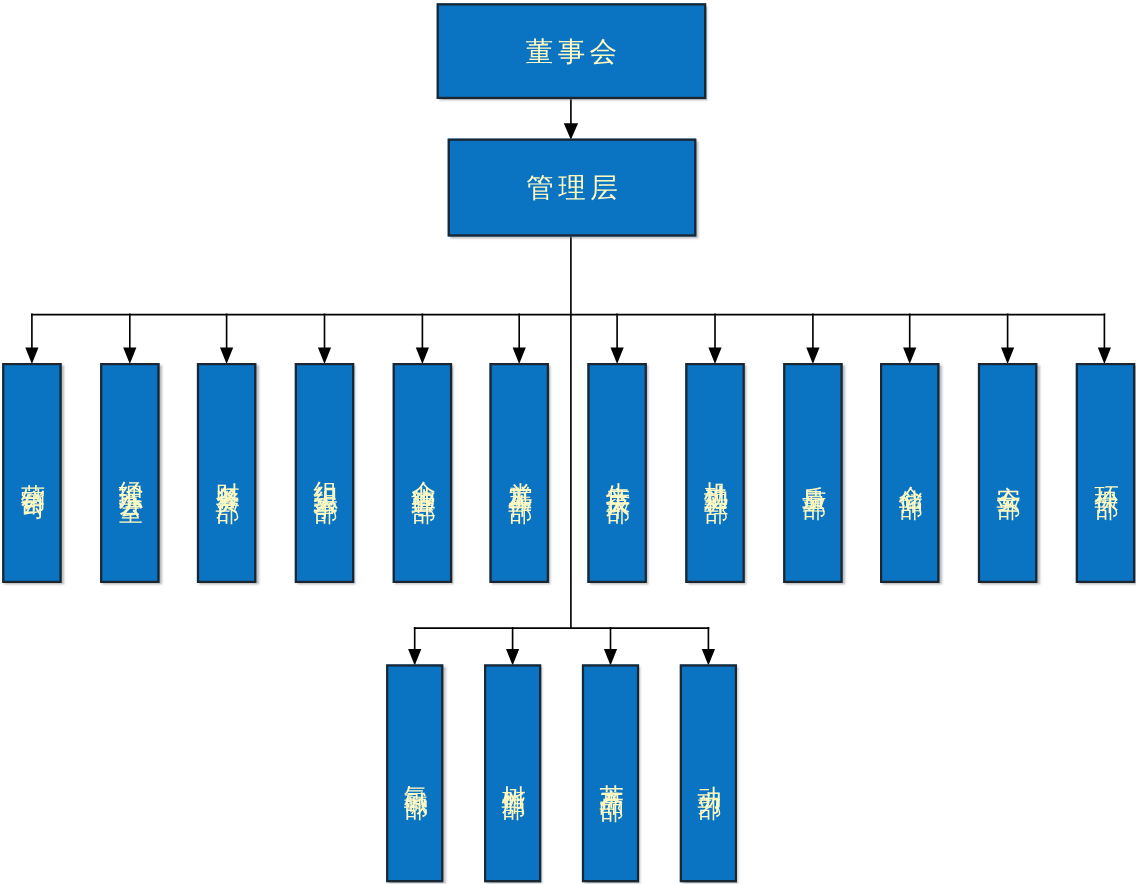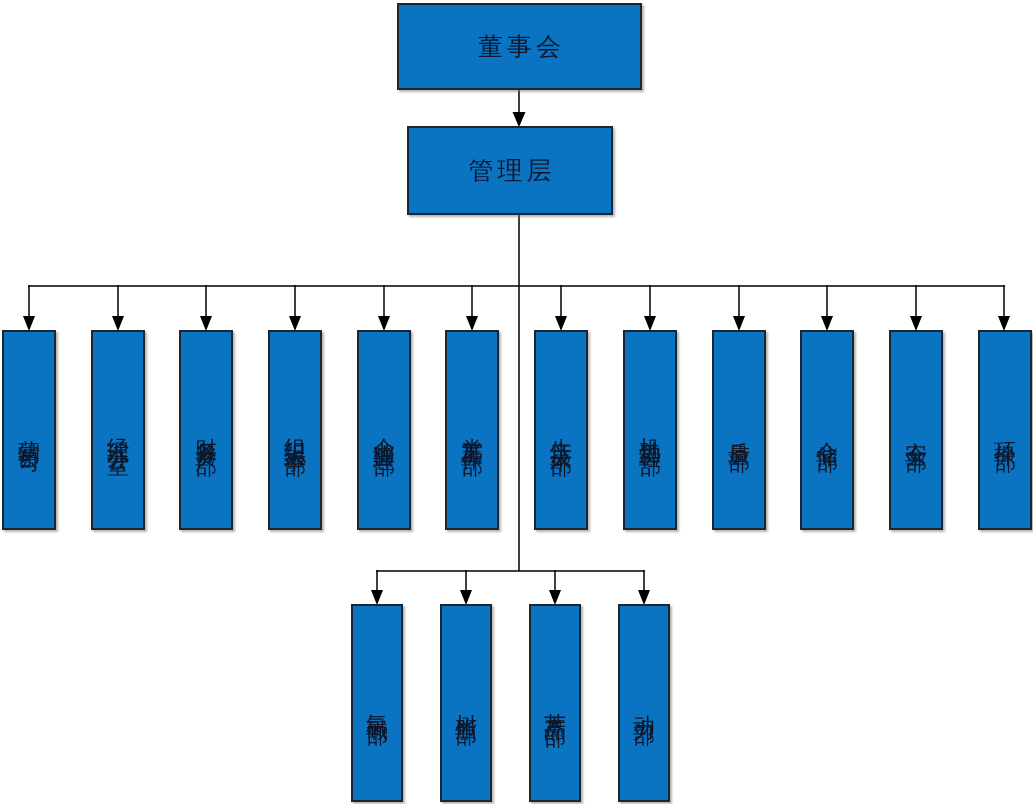--- a/index.html
+++ b/index.html
@@ -23,40 +23,40 @@
     z-index: 1;
   }
   .box {
     position: absolute;
     background: #0b74c2;
     border: 2px solid #1b2630;
     box-sizing: border-box;
     display: flex;
     align-items: center;
     justify-content: center;
-    color: #0f172a;
+    color: #fef9c3;
     z-index: 2;
     box-shadow: 2px 2px 2px rgba(120,120,120,0.55);
   }
   .hbox {
     font-size: 25px;
     letter-spacing: 4px;
   }
   .hbox .lbl { text-indent: 4px; }
   .vbox .lbl {
     writing-mode: vertical-rl;
     text-orientation: upright;
     font-size: 22px;
     letter-spacing: 4px;
     line-height: 1;
     white-space: nowrap;
   }
   
   .box-root  { left: 397px; top: 3px;   width: 245px; height: 87px; }
-  .box-mgmt  { left: 407px; top: 126px; width: 206px; height: 89px; }
+  .box-mgmt  { left: 407px; top: 126px; width: 226px; height: 89px; }
   
   .dept { top: 330px; width: 54px; height: 200px; }
   .d0  { left: 2px;   } .d1  { left: 91px;  } .d2  { left: 179px; }
   .d3  { left: 268px; } .d4  { left: 357px; } .d5  { left: 445px; }
   .d6  { left: 534px; } .d7  { left: 623px; } .d8  { left: 712px; }
   .d9  { left: 800px; } .d10 { left: 889px; } .d11 { left: 978px; }
   
   .prod { top: 604px; width: 52px; height: 198px; }
   .p0 { left: 351px; } .p1 { left: 440px; } .p2 { left: 529px; } .p3 { left: 618px; }
 </style>

